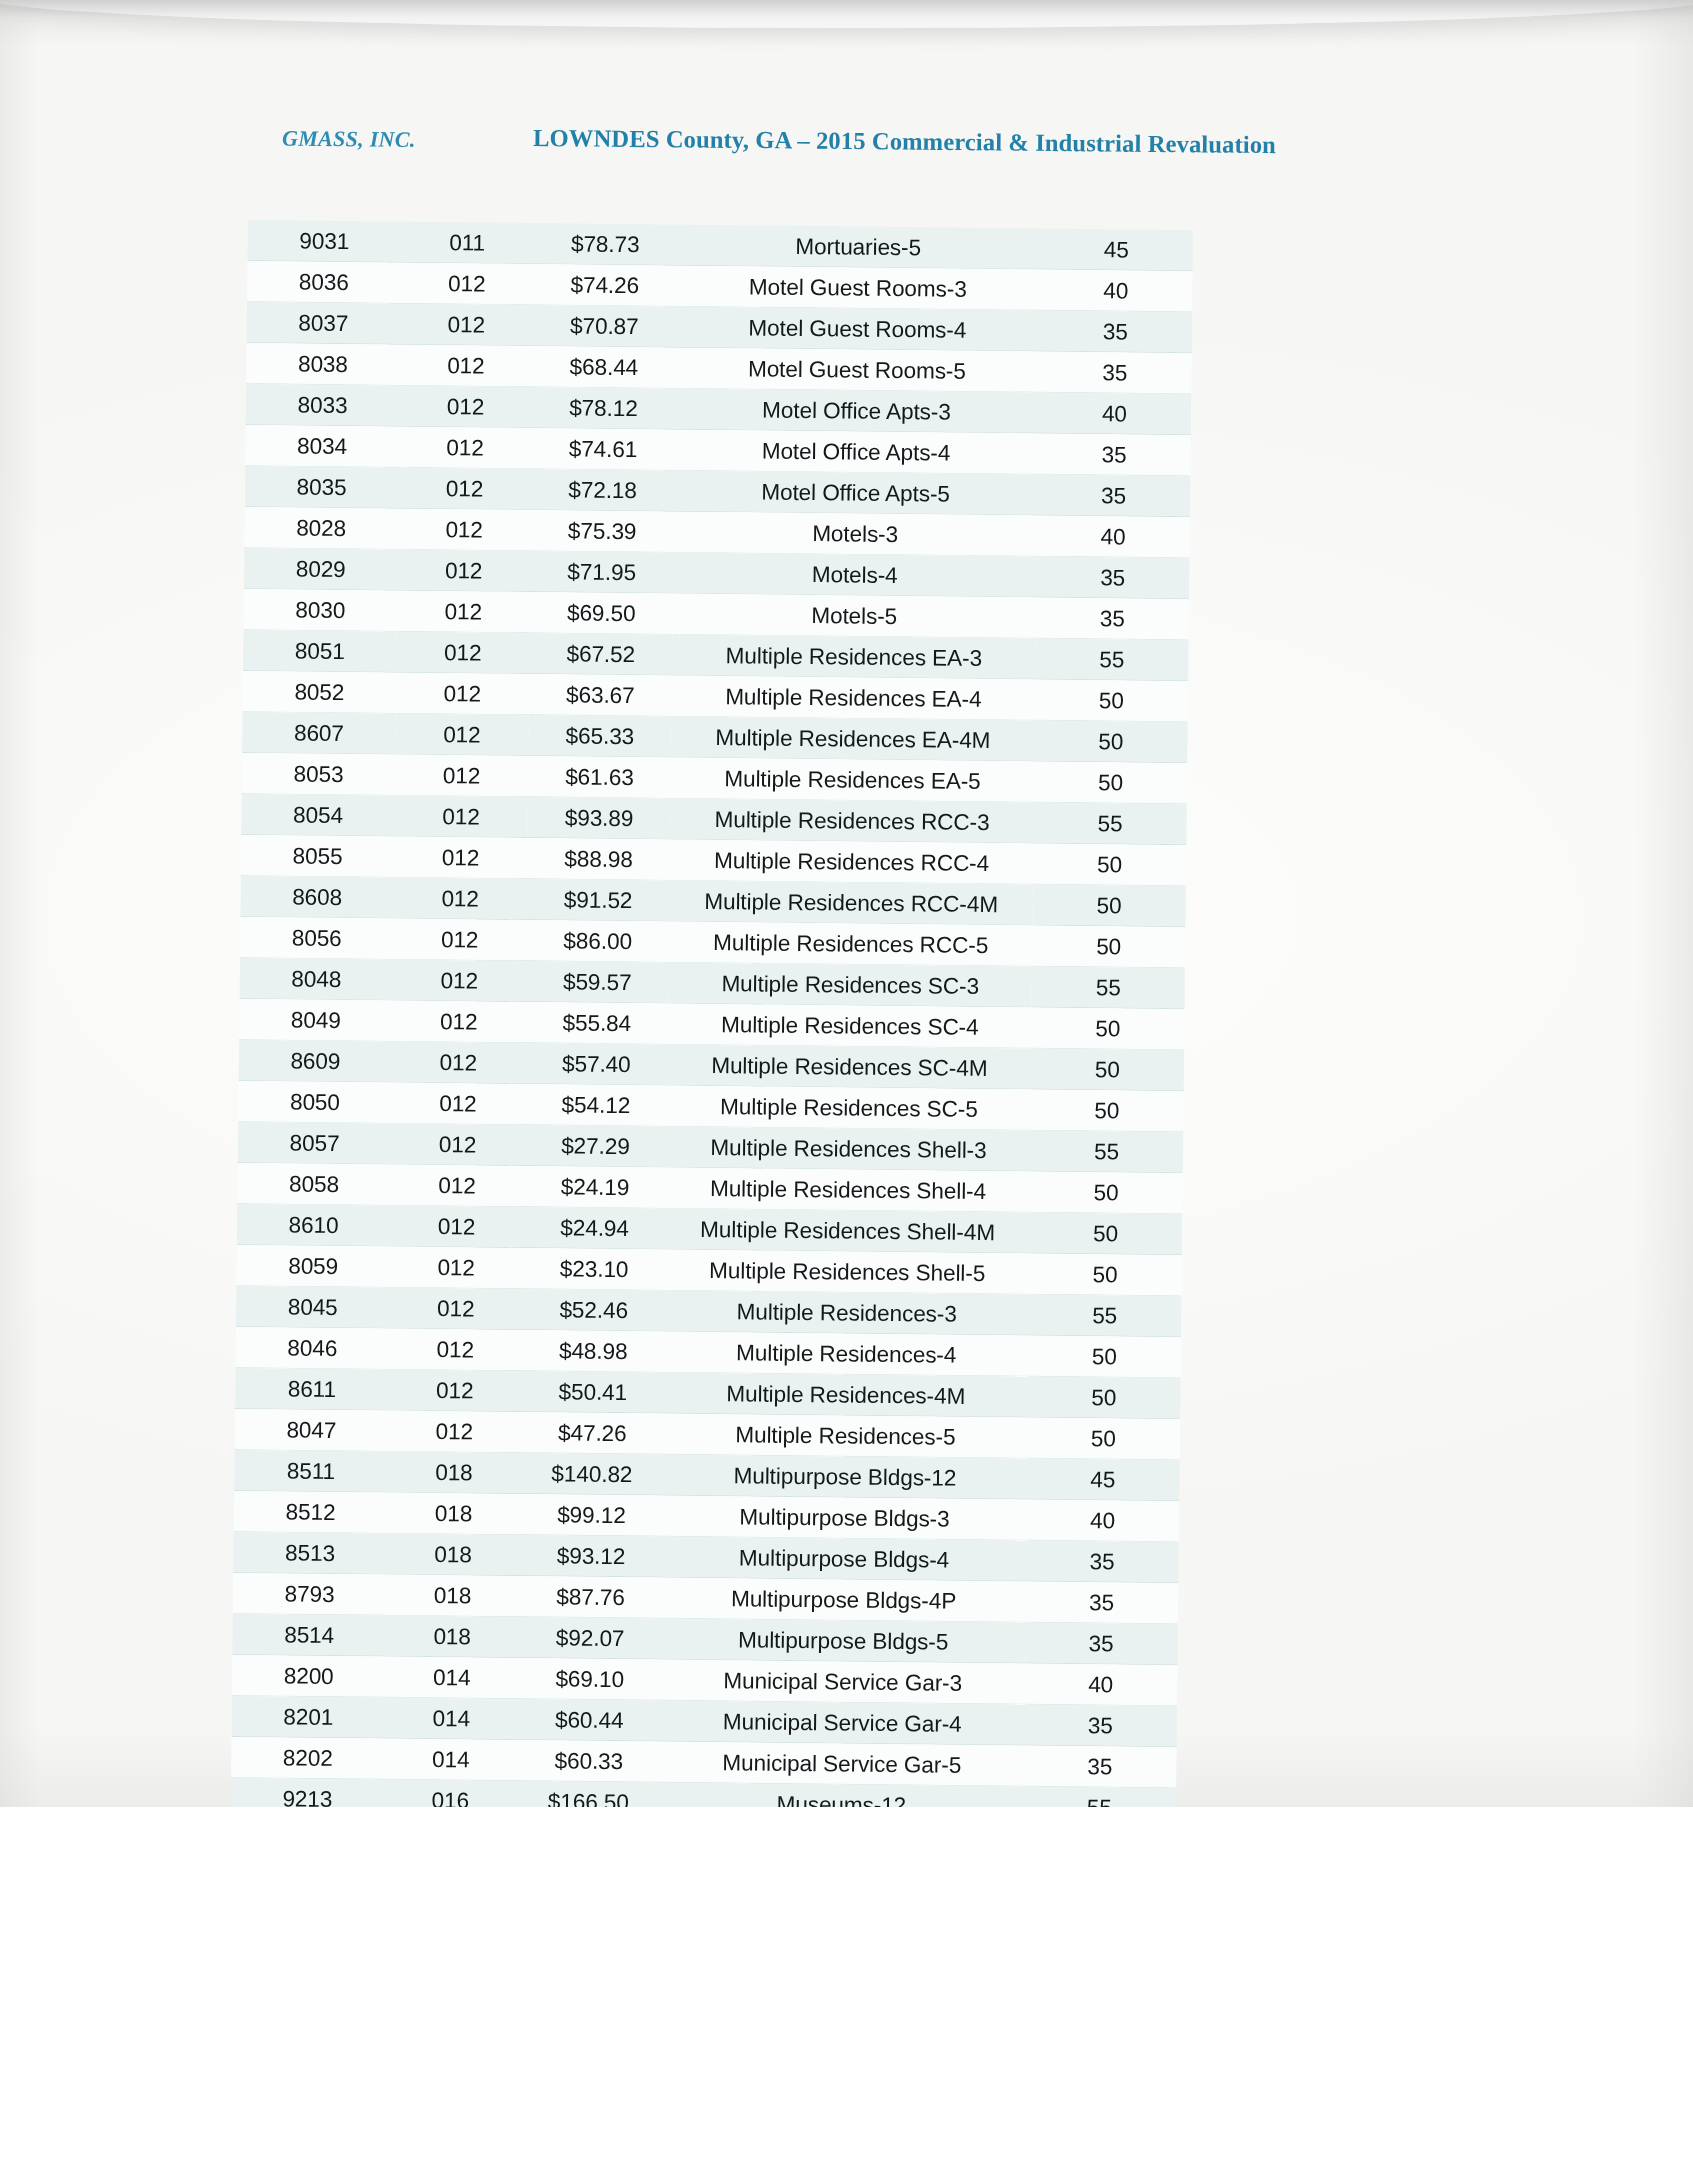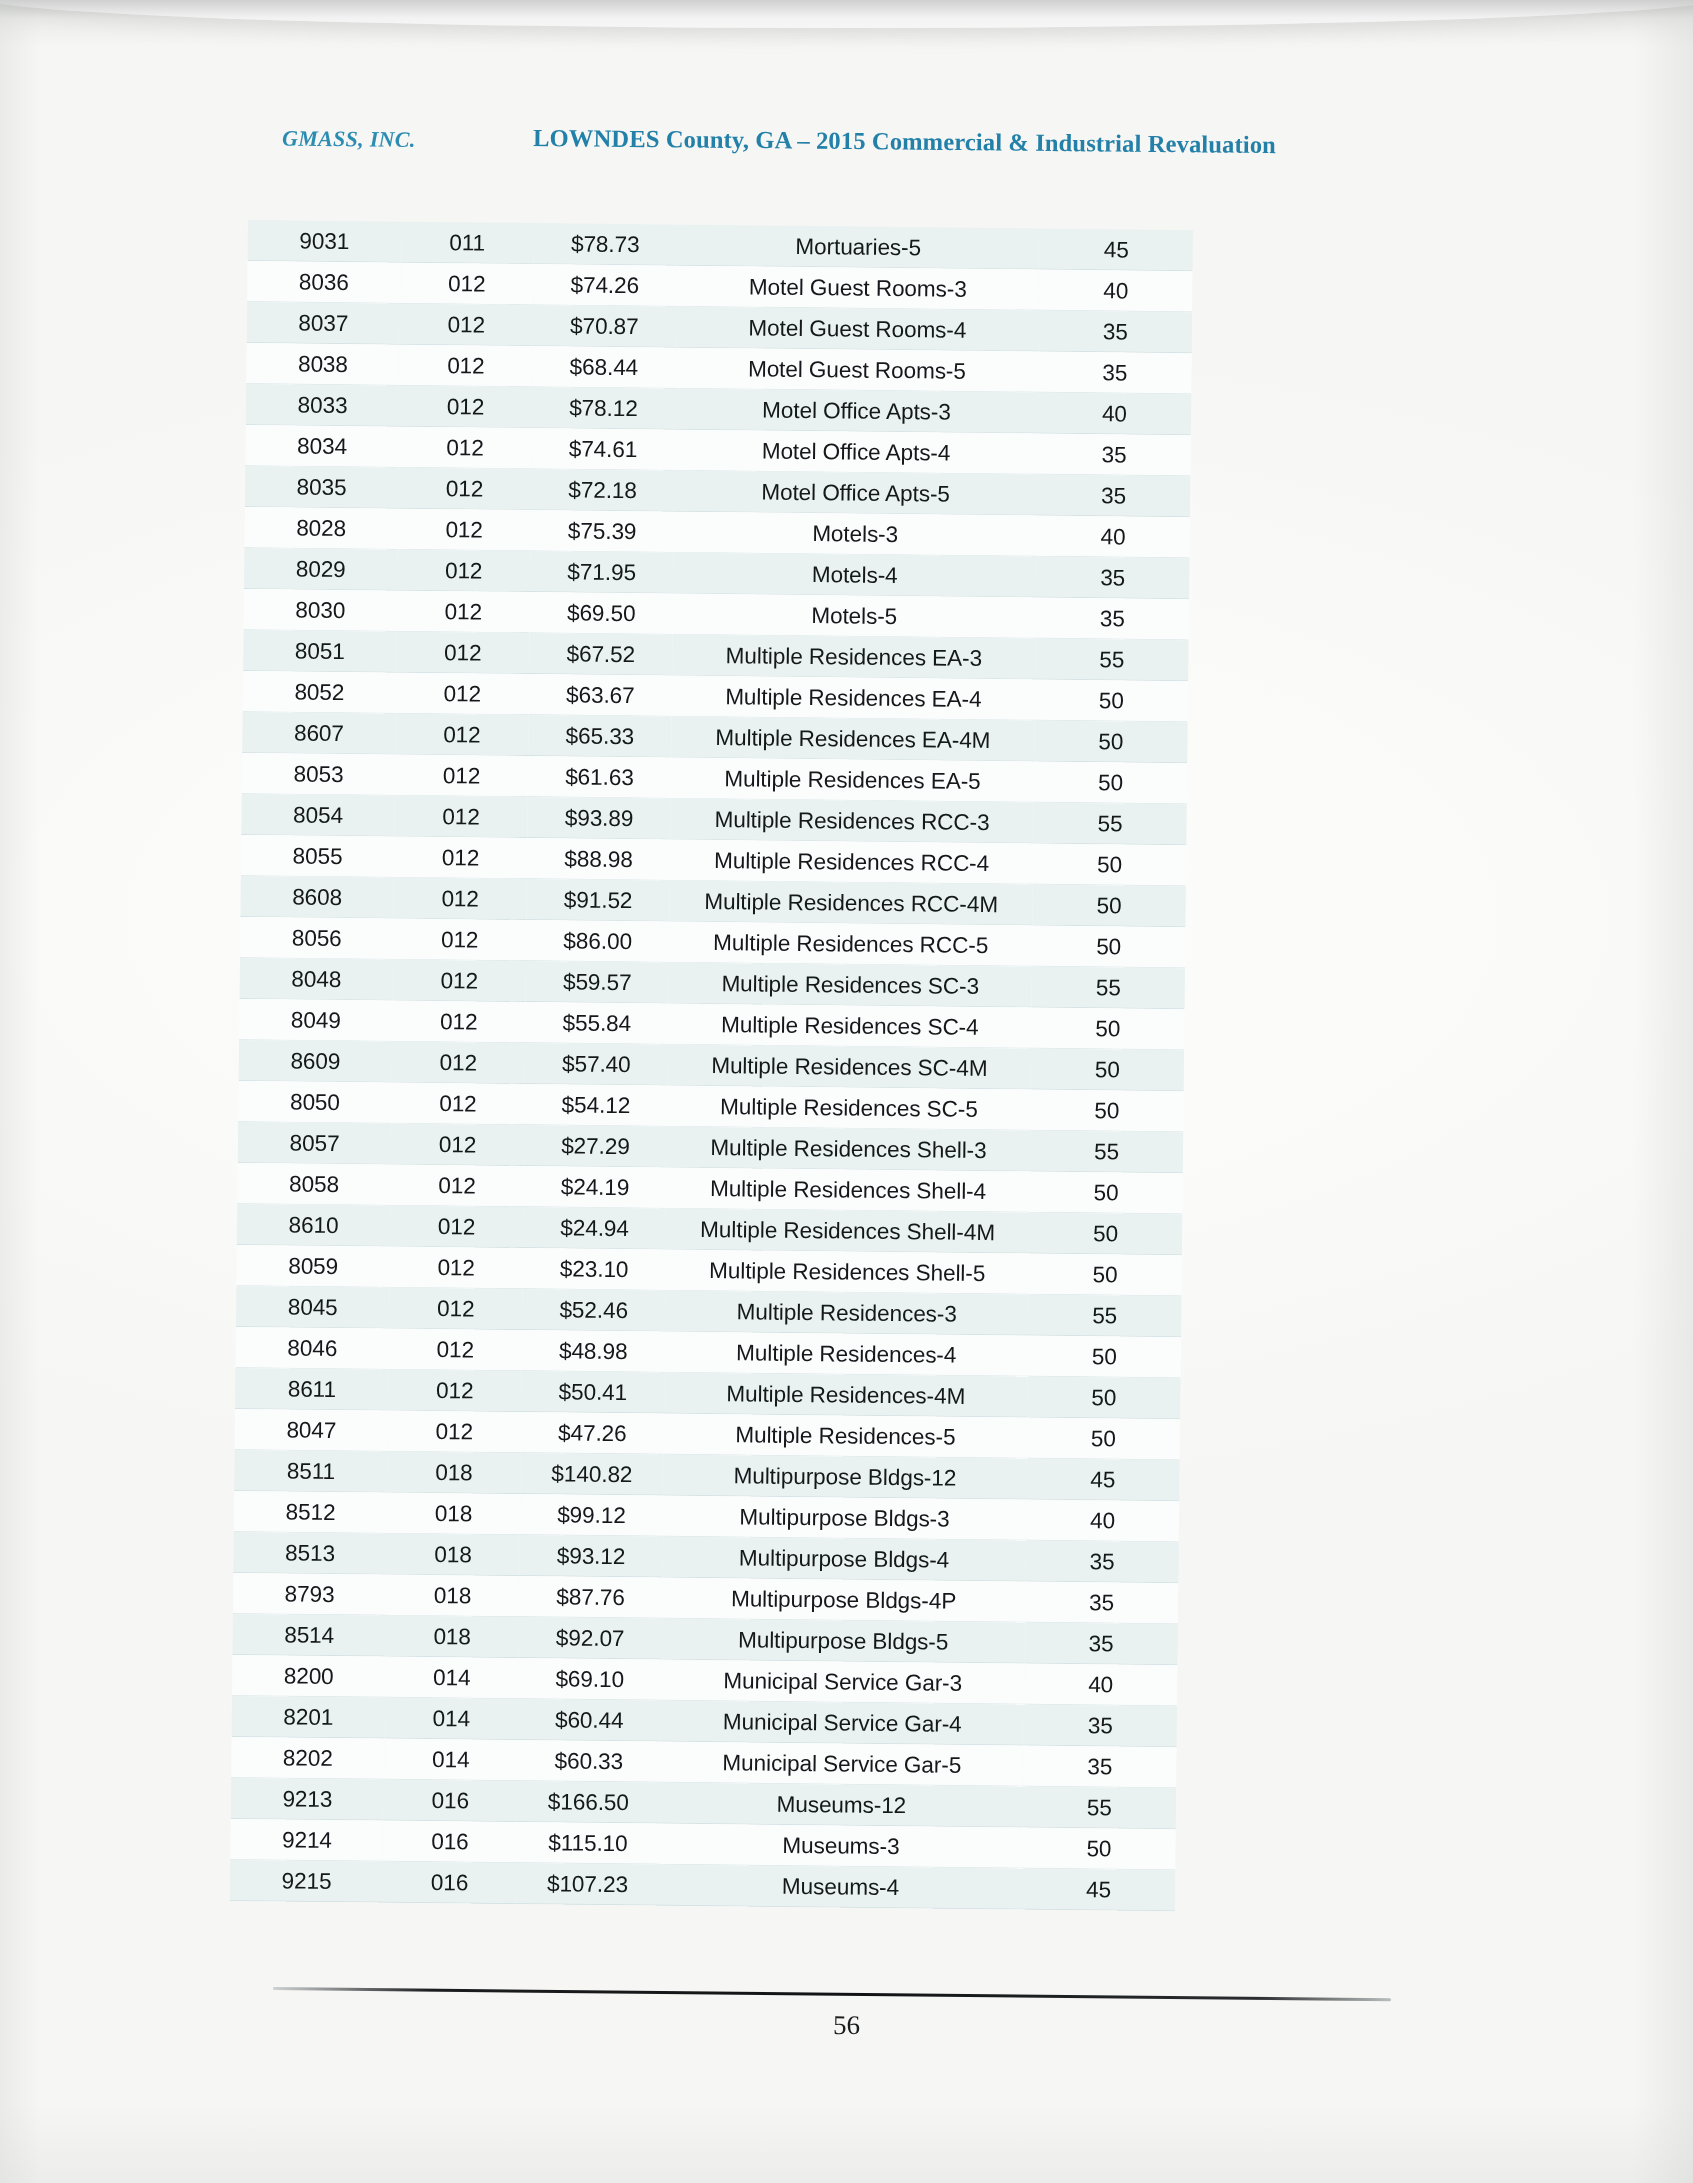--- a/index.html
+++ b/index.html
@@ -5,21 +5,21 @@
 <style>
   html, body {
     margin: 0;
     padding: 0;
     background: #ffffff;
   }
 
   #page {
     position: relative;
     width: 1693px;
-    height: 2183px;
+    height: 1807px;
     background: #fcfcfb;
     overflow: hidden;
     font-family: "Liberation Sans", sans-serif;
   }
 
   
   .paper {
     position: absolute;
     left: 0; top: 0;
     width: 1693px;

